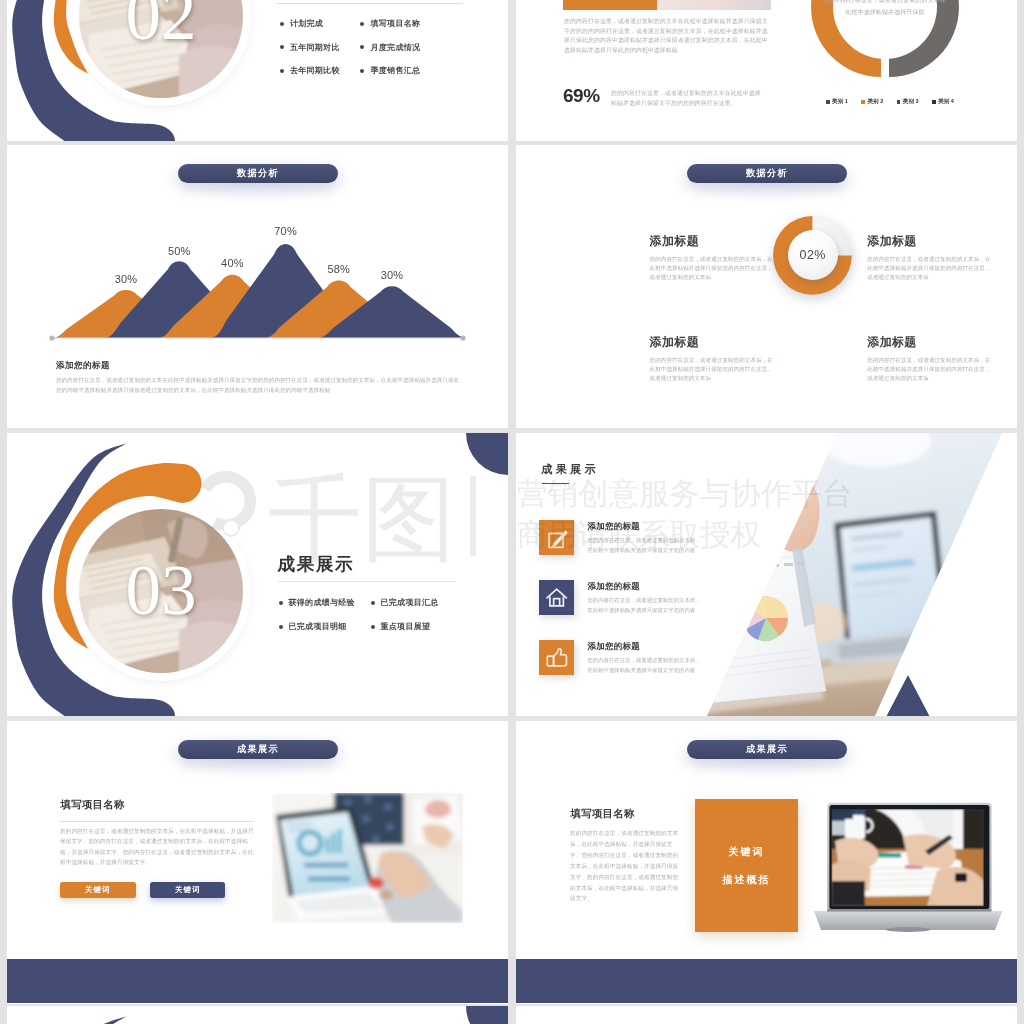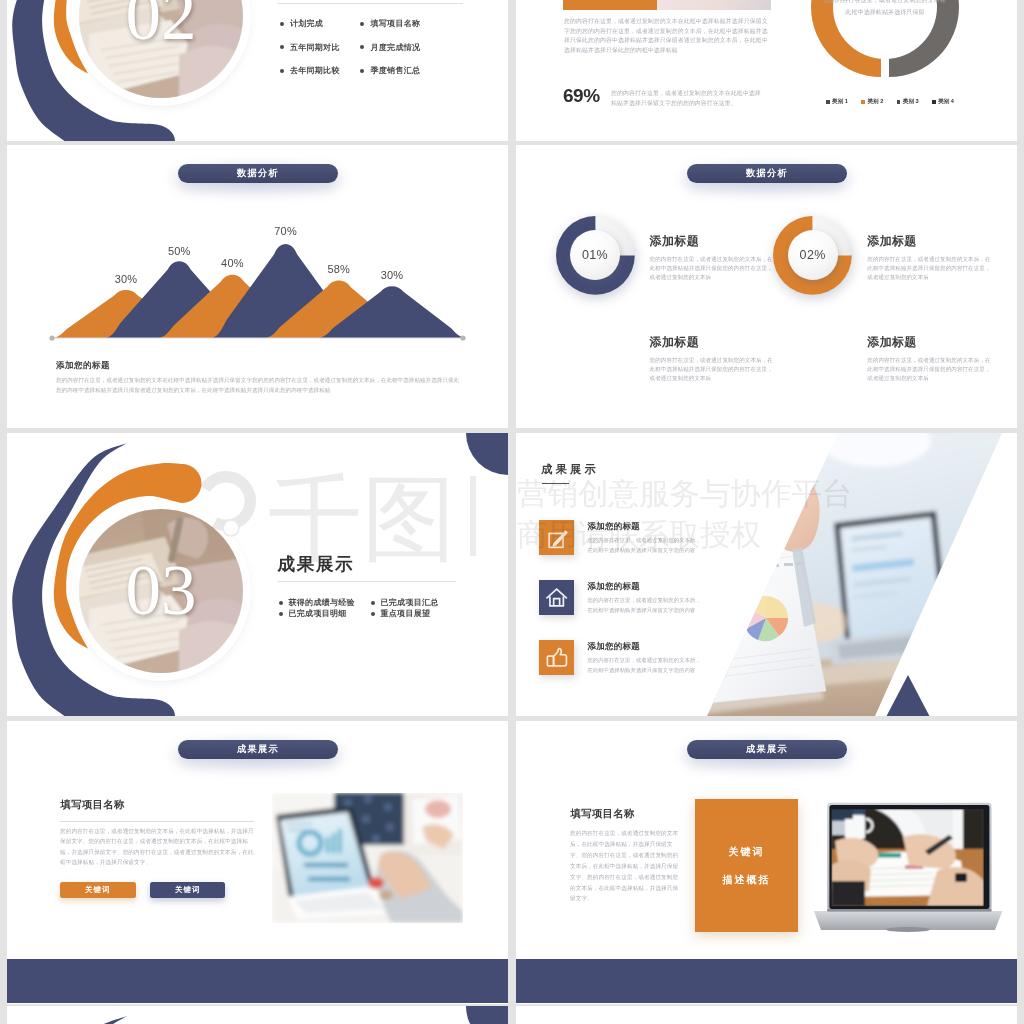--- a/index.html
+++ b/index.html
@@ -31,21 +31,21 @@
     box-shadow:0 0 0 8px #fff, 1px 3px 13px rgba(90,90,110,.32);
     display:flex;align-items:center;justify-content:center;overflow:hidden;}
   .cover-photo svg{position:absolute;left:0;top:0;width:164px;height:164px;}
   .cover-num{position:relative;z-index:3;font-family:"Liberation Serif",serif;font-size:71px;color:#fff;
     letter-spacing:0px;line-height:1;text-shadow:1px 2px 4px rgba(70,50,42,.45);margin-left:0px;margin-top:-1px;}
   .corner-quarter{position:absolute;right:0;top:0;width:42px;height:42px;background:#444c74;
     border-bottom-left-radius:42px;}
   .cov-title{position:absolute;left:270.5px;top:123px;font-size:17.6px;font-weight:bold;color:#333;letter-spacing:1.6px;line-height:1;}
   .cov-rule{position:absolute;left:271px;top:148px;width:178px;height:1px;background:#e0e0e0;}
   .cov-bul{position:absolute;left:271.5px;top:164px;width:215px;
-    display:grid;grid-template-columns:92px 100px;}
+    display:grid;grid-template-columns:92px 100px;row-gap:13px;}
   .r1rule{top:145px;left:270px;width:186px;}
   .r1bul{top:160px;left:272.9px;grid-template-columns:80.6px 100px;row-gap:12.5px;}
   .cb{display:flex;align-items:center;font-size:8px;color:#4a4a4a;font-weight:bold;letter-spacing:.3px;}
   .cb .bl{width:4px;height:4px;border-radius:50%;background:#4a4a4a;margin-right:6px;flex:none;}
 
   
   .r1r-photo{position:absolute;left:47px;top:100px;width:208px;height:52px;overflow:hidden;
     background:linear-gradient(120deg,#e6edf3 0%,#dbe3ec 22%,#f0e3e2 52%,#eddcd8 78%,#d8d3d6 100%);}
   .r1r-photo-o{position:absolute;left:0;top:0;width:94px;height:52px;background:#d9812f;}
   .r1r-para{position:absolute;left:48px;top:159px;width:205px;margin:0;font-size:5.9px;line-height:1.62;}
@@ -427,36 +427,20 @@
 
     <div class="cap-title hdr">添加您的标题</div>
     <p class="cap-text body-txt">您的内容打在这里，或者通过复制您的文本在此框中选择粘贴并选择只保留文字您的您的内容打在这里，或者通过复制您的文本后，在此框中选择粘贴并选择只保此您的内框中选择粘贴并选择只保留者通过复制您的文本后，在此框中选择粘贴并选择只保此您的内框中选择粘贴</p>
   </div>
 
   <div class="slide r2 cR">
     <div class="pillglow" style="left:151px;top:10px;width:200px;height:48px"></div>
     <div class="pill" style="left:171px;top:19px;width:160px;height:18.5px">数据分析</div>
     <div class="dg">
         <div class="dcell">
-      <div class="dwrap">
-        <svg viewBox="0 0 120 120">
-          <defs>
-            <radialGradient id="dg0" cx="38%" cy="28%" r="78%">
-              <stop offset="0%" stop-color="#fbfbfb"></stop>
-                  <stop offset="62%" stop-color="#f1f1f1"></stop>
-              <stop offset="100%" stop-color="#e2e2e2"></stop>
-            </radialGradient>
-          </defs>
-          <circle cx="60" cy="60" r="58.5" fill="url(#dg0)"></circle>
-          <path d="M 118.5 60 A 58.5 58.5 0 1 1 60 1.5 L 60 60 Z" fill="#444c74"></path>
-        </svg>
-        <span class="dhole">
-          <span class="dval">01%</span>
-        </span>
-      </div>
       <div class="dtxt">
         <div class="dt hdr">添加标题</div>
         <p class="dp body-txt">您的内容打在这里，或者通过复制您的文本后，在此框中选择粘贴并选择只保留您的内容打在这里，或者通过复制您的文本后</p>
       </div>
     </div>
         <div class="dcell">
       <div class="dwrap">
         <svg viewBox="0 0 120 120">
           <defs>
             <radialGradient id="dg1" cx="38%" cy="28%" r="78%">

